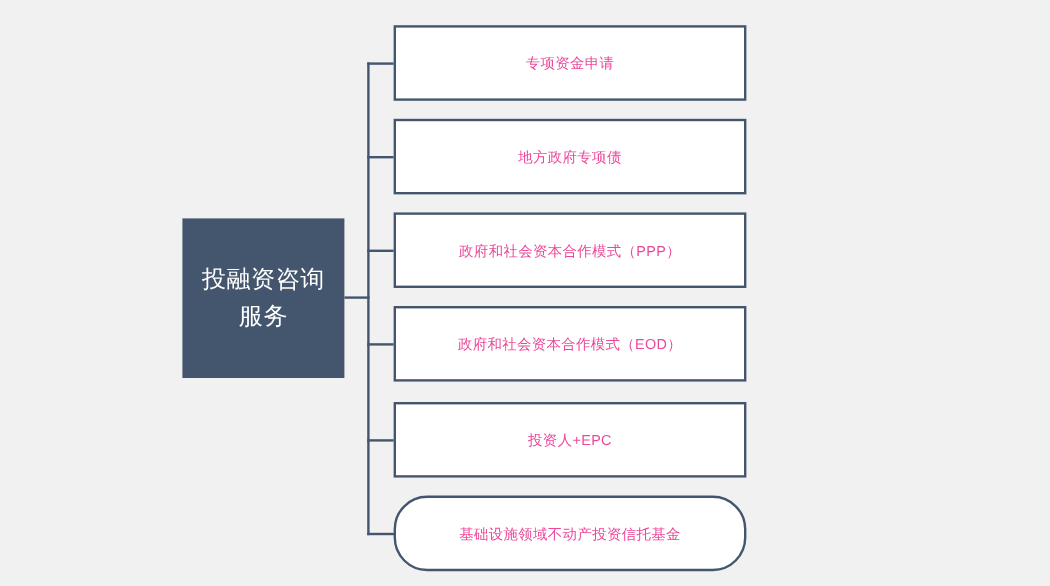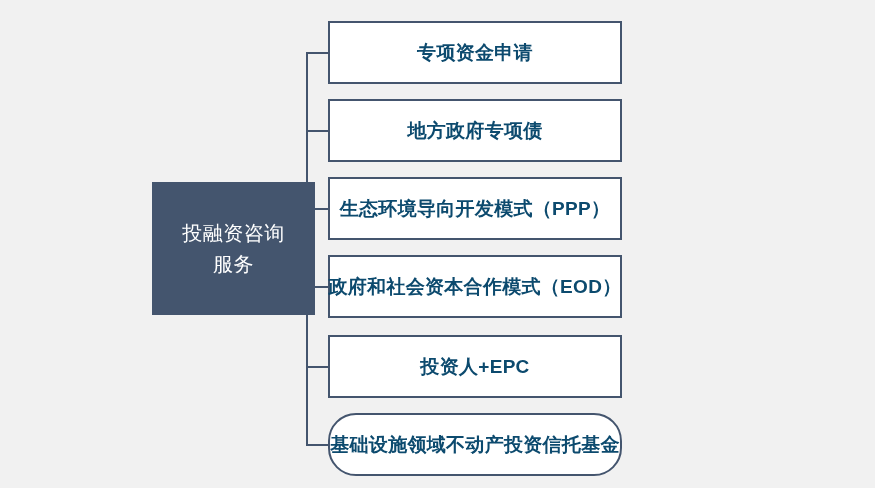--- a/index.html
+++ b/index.html
@@ -18,21 +18,21 @@
     position: relative;
     width: 875px;
     height: 488px;
   }
 
   
   .root-node {
     position: absolute;
     left: 152px;
     top: 182px;
-    width: 163px;
+    width: 135px;
     height: 133px;
     background: #44556e;
     color: #ffffff;
     display: flex;
     align-items: center;
     justify-content: center;
     text-align: center;
     box-sizing: border-box;
   }
   .root-label {
@@ -66,23 +66,23 @@
     height: 63px;
     background: #ffffff;
     border: 2px solid #44556e;
     box-sizing: border-box;
     display: flex;
     align-items: center;
     justify-content: center;
     text-align: center;
   }
   .child-label {
-    font-size: 19px;
-    font-weight: bold;
-    color: #0c4a6e;
+    font-size: 12px;
+    font-weight: normal;
+    color: #ec4899;
     letter-spacing: 0.3px;
     line-height: 22px;
     white-space: nowrap;
   }
 </style>
 </head>
 <body>
 
 <div id="diagram">
 
@@ -103,21 +103,21 @@
 
   <div class="child-box" style="top:21px;">
     <div class="child-label">专项资金申请</div>
   </div>
 
   <div class="child-box" style="top:99px;">
     <div class="child-label">地方政府专项债</div>
   </div>
 
   <div class="child-box" style="top:177px;">
-    <div class="child-label">生态环境导向开发模式（PPP）</div>
+    <div class="child-label">政府和社会资本合作模式（PPP）</div>
   </div>
 
   <div class="child-box" style="top:255px;">
     <div class="child-label">政府和社会资本合作模式（EOD）</div>
   </div>
 
   <div class="child-box" style="top:335px;text-align:center;">
     <div class="child-label">投资人+EPC</div>
   </div>
 

